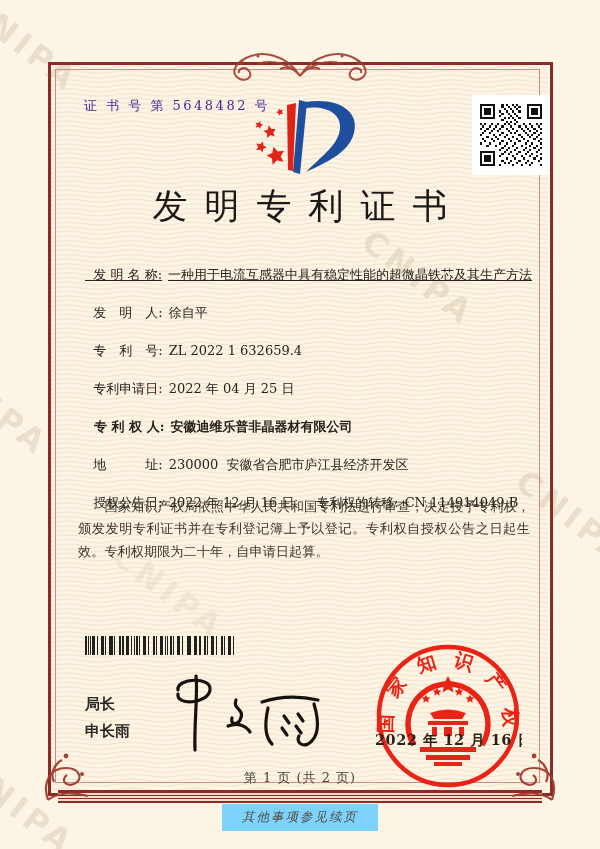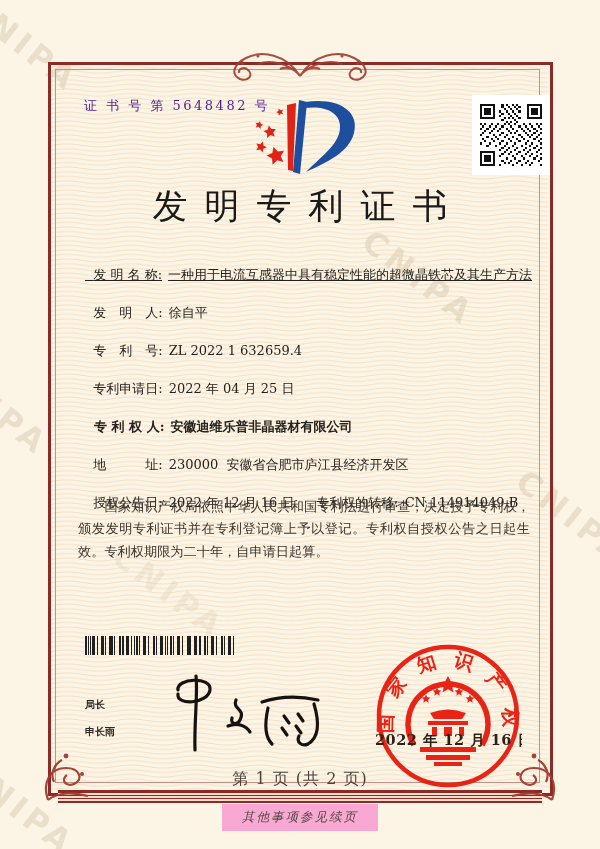--- a/index.html
+++ b/index.html
@@ -60,31 +60,31 @@
   .body-text p{margin:0;text-indent:2em;}
   .barcode{
     position:absolute;left:85px;top:636px;width:153px;height:19px;z-index:5;
     background:
       repeating-linear-gradient(90deg,#20201e 0 2px,transparent 2px 3px,#20201e 3px 4px,transparent 4px 7px,#20201e 7px 10px,transparent 10px 12px,#20201e 12px 13px,transparent 13px 17px),
       repeating-linear-gradient(90deg,transparent 0 5px,#20201e 5px 6px,transparent 6px 11px);
   }
   .director{
     position:absolute;left:85px;top:691px;z-index:5;
     font-family:"DejaVu Sans","Liberation Sans",sans-serif;
-    font-weight:bold;font-size:10px;color:#2b2926;line-height:27px;
+    font-weight:bold;font-size:15px;color:#2b2926;line-height:27px;
   }
   .signature{position:absolute;left:158px;top:666px;z-index:6;}
   .seal{position:absolute;left:374px;top:641px;z-index:7;}
   .page-no{
     position:absolute;left:0;top:769px;width:600px;z-index:5;
-    text-align:center;font-size:16px;color:#4a443c;letter-spacing:1px;
+    text-align:center;font-size:13px;color:#4a443c;letter-spacing:1px;
   }
   .cont-note{
     position:absolute;left:300px;top:804px;transform:translateX(-50%);z-index:5;
-    background:#f9a8d4;padding:5px 20px;
+    background:#7dd3fc;padding:5px 20px;
     font-style:italic;font-size:12.5px;color:#55493d;letter-spacing:2px;
   }
 </style>
 </head>
 <body>
 
 <span class="wm" style="left:-18px;top:-12px;">CNIPA</span>
 <span class="wm" style="left:378px;top:222px;">CNIPA</span>
 <span class="wm" style="left:-48px;top:352px;">CNIPA</span>
 <span class="wm" style="left:532px;top:462px;">CNIPA</span>

